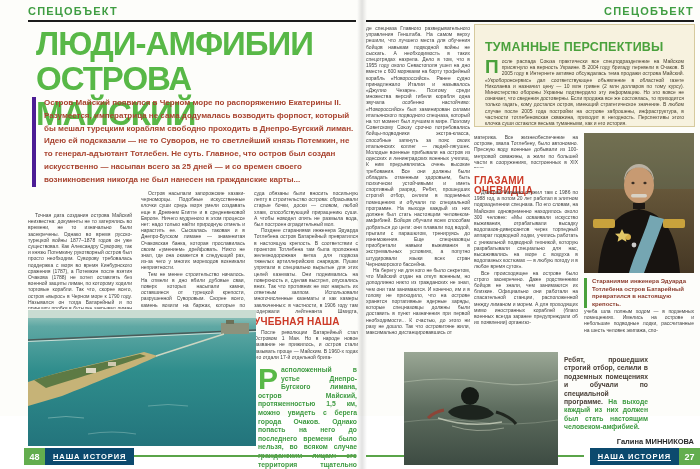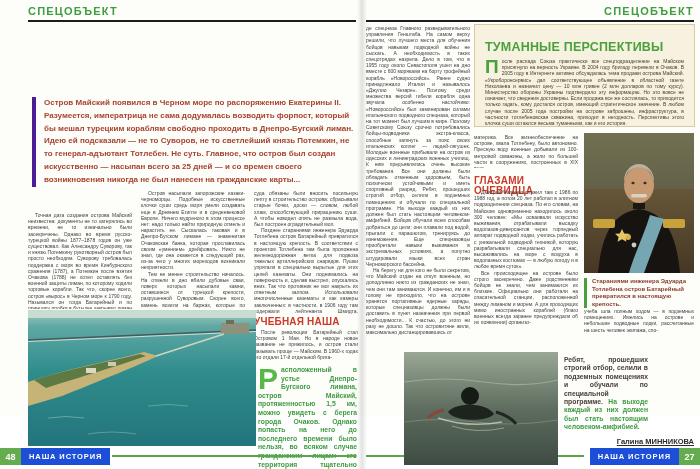--- a/index.html
+++ b/index.html
@@ -22,34 +22,38 @@
   .box{background:#f7f2df;border:1px solid #d6ca9e;box-sizing:border-box;padding:15px 10px;}
   .box-hd{font-size:12.5px;font-weight:bold;color:#4aa13c;letter-spacing:.2px;margin:0 0 4px 0;}
   .box-txt{font-size:5px;line-height:6.2px;color:#474030;text-align:justify;}
   .dropcap-box{float:left;font-size:19px;line-height:15px;font-weight:bold;color:#4aa13c;margin:1px 3px 0 0;}
   .caption{border-left:3px solid #4aa13c;padding-left:5px;font-size:6px;line-height:7.6px;
     font-weight:bold;color:#8a3b2c;text-align:left;}
   .pullquote{font-size:6.8px;line-height:8.4px;font-weight:bold;text-align:justify;}
   .pq-dark{color:#4a4038;}
   .pq-green{color:#3f9b42;}
   .author{font-size:7.5px;font-weight:bold;color:#2b2b2b;text-align:right;}
-  .footer{height:17px;display:flex;align-items:stretch;font-weight:bold;color:#fff;}
+  .footer{height:17px;display:flex;align-items:stretch;font-weight:bold;color:#fff;margin-left:24px;}
   .footer .num{background:#63ad4e;width:21px;display:flex;align-items:center;justify-content:center;font-size:9px;}
-  .footer .lbl{background:#1d4ed8;display:flex;align-items:center;padding:0 8px;font-size:7.5px;letter-spacing:.9px;}
+  .footer .lbl{background:#0c4a6e;display:flex;align-items:center;padding:0 8px;font-size:7.5px;letter-spacing:.9px;text-decoration:underline;}
   .footer-line{height:2px;background:#5aa449;}
   .photo{overflow:hidden;}
 </style>
 </head>
 <body>
 
 <div class="stage">
 
   <div class="abs kicker" style="left:28px;top:5px;">СПЕЦОБЪЕКТ</div>
   <div class="abs rule" style="left:28px;top:20px;width:328px;"></div>
 
+  <div class="abs title" style="left:36px;top:26px;width:322px;">
+    <div>ЛЮДИ-АМФИБИИ</div>
+    <div>ОСТРОВА МАЙСКИЙ</div>
+  </div>
 
   <div class="abs intro" style="left:32px;top:97px;width:316px;">Остров Майский появился в Черном море по распоряжению Екатерины II. Разумеется, императрица не сама додумалась возводить форпост, который бы мешал турецким кораблям свободно проходить в Днепро-Бугский лиман. Идею ей подсказали — не то Суворов, не то светлейший князь Потемкин, не то генерал-адъютант Тотлебен. Не суть. Главное, что остров был создан искусственно — насыпан всего за 25 дней — и со времен своего возникновения никогда не был нанесен на гражданские карты...</div>
 
   <div class="abs body-txt" style="left:28px;top:212px;width:104px;height:97px;">
     <p class="ind">Точная дата создания острова Майский неизвестна: документы не то затерялись во времени, не то изначально были засекречены. Однако во время русско-турецкой войны 1877–1878 годов он уже существовал. Как Александру Суворову, так и князю Потемкину рукотворный остров был просто необходим. Суворову требовалась поддержка с моря во время Кинбурнского сражения (1787), а Потемкин после взятия Очакова (1788) не хотел оставлять без военной защиты лиман, по которому ходили торговые корабли. Так что, скорее всего, остров «вырос» в Черном море к 1790 году. Назывался он тогда Батарейный и по принципу пробки в бутылке закрывал лиман от вторжения врага с моря.</p>
   </div>
 
   <div class="abs body-txt" style="left:141px;top:190px;width:104px;height:119px;">
     <p class="ind">Остров насыпали запорожские казаки-черноморцы. Подобные искусственные клочки суши средь моря умели создавать еще в Древнем Египте и в средневековой Европе. Ничего мудреного в этом процессе нет: надо только найти природную отмель и нарастить ее. Сыскалась таковая и в Днепро-Бугском лимане — знаменитая Очаковская банка, которая прославилась своим «умением» дрейфовать. Никто не знал, где она окажется в следующий раз, из-за чего у многих мореходов возникали неприятности.</p>
     <p class="ind">Тем не менее строительство началось. На отмели в дно вбили дубовые сваи, поверх которых насыпали камни, оставшиеся от турецкой крепости, разрушенной Суворовым. Скорее всего, камень возили на баржах, которые по прибытии затапливали. Туда же ссыпали гальку и песок, привезенные из Очакова. Кроме того, все проходившие мимо</p>
@@ -177,21 +181,21 @@
       <path d="M34,66 q30,10 64,4" stroke="#d7ddc9" stroke-width="1.4" fill="none" opacity="0.7"></path>
       <path d="M48,74 q24,8 52,2" stroke="#cfd6c2" stroke-width="1" fill="none" opacity="0.5"></path>
     </svg>
   </div>
 
   <div class="abs pullquote" style="left:564px;top:356px;width:84px;">
     <span class="pq-dark">Ребят, прошедших строгий отбор, селили в подземных помещениях и обучали по специальной программе.</span>
     <span class="pq-green">На выходе каждый из них должен был стать настоящим человеком-амфибией.</span>
   </div>
 
-  <div class="abs author" style="left:564px;top:437px;width:130px;text-decoration:underline;">Галина МИННИКОВА</div>
+  <div class="abs author" style="left:564px;top:437px;width:130px;">Галина МИННИКОВА</div>
 
   <div class="abs footer" style="right:0;top:448px;z-index:3;">
     <div class="lbl">НАША ИСТОРИЯ</div>
     <div class="num">27</div>
   </div>
 
   <div class="gutter"></div>
 </div>
 
 </body></html>

